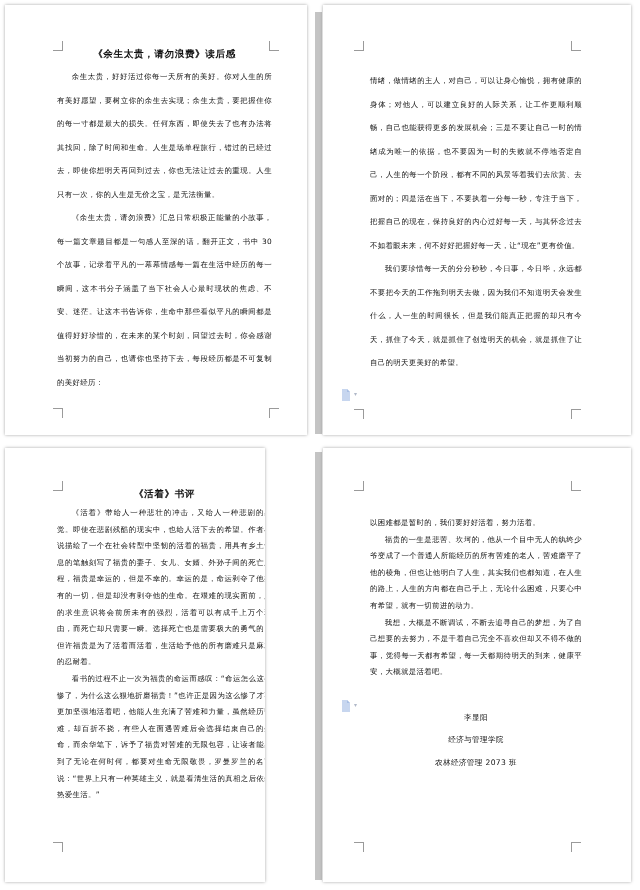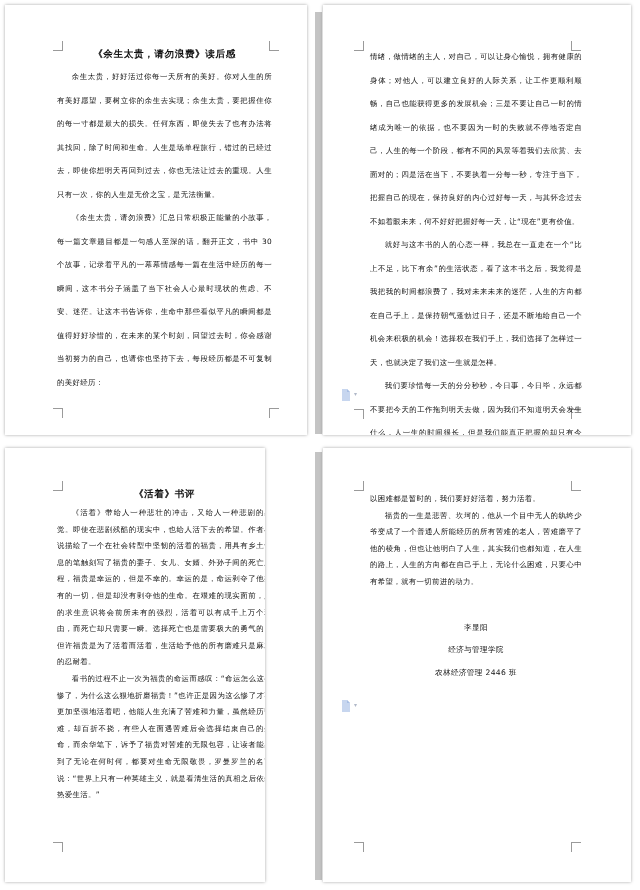--- a/index.html
+++ b/index.html
@@ -38,21 +38,21 @@
       letter-spacing: 0.35px;
     }
     .title {
       text-align: center; font-weight: bold; font-size: 9.6px;
       margin-bottom: 4px; letter-spacing: 0.6px;
     }
     .para {
       margin: 0; text-indent: 2em; text-align: justify;
       line-height: 23.5px;
     }
-    .para.cont { text-indent: 0; }
+    .para.cont { text-indent: 0; margin-top: 24px; }
     .dense .para { line-height: 16.6px; }
     .sig { text-align: center; line-height: 22px; font-size: 7.6px; }
     .dense .sig { line-height: 22.5px; }
     .doc-icon {
       position: absolute; width: 10px; height: 12px;
     }
     .doc-icon .caret {
       position: absolute; left: 13px; top: 4px; font-size: 6px; color: #b0b8c8;
     }
   </style>
@@ -77,21 +77,20 @@
 <div class="gutter" style="left:315px; top:12px; width:7px; height:422px;"></div>
 
 <div class="sheet" style="left:323px; top:5px; width:308px; height:430px;">
   <div class="page" style="left:0; top:0; width:308px; height:430px;">
     <div class="corner tl" style="left:31px; top:36px;"></div>
     <div class="corner tr" style="left:248px; top:36px;"></div>
     <div class="corner bl" style="left:31px; top:404px;"></div>
     <div class="corner br" style="left:248px; top:404px;"></div>
     <div class="content" style="left:47px; top:40px; width:212px;">
       <p class="para cont">情绪，做情绪的主人，对自己，可以让身心愉悦，拥有健康的身体；对他人，可以建立良好的人际关系，让工作更顺利顺畅，自己也能获得更多的发展机会；三是不要让自己一时的情绪成为唯一的依据，也不要因为一时的失败就不停地否定自己，人生的每一个阶段，都有不同的风景等着我们去欣赏、去面对的；四是活在当下，不要执着一分每一秒，专注于当下，把握自己的现在，保持良好的内心过好每一天，与其怀念过去不如着眼未来，何不好好把握好每一天，让“现在”更有价值。</p>
-      <p class="para">就好与这本书的人的心态一样，我总在一直走在一个“比上不足，比下有余”的生活状态，看了这本书之后，我觉得是我把我的时间都浪费了，我对未来未来的迷茫，人生的方向都在自己手上，是保持朝气蓬勃过日子，还是不断地给自己一个机会来积极的机会！选择权在我们手上，我们选择了怎样过一天，也就决定了我们这一生就是怎样。</p>
       <p class="para">我们要珍惜每一天的分分秒秒，今日事，今日毕，永远都不要把今天的工作拖到明天去做，因为我们不知道明天会发生什么，人一生的时间很长，但是我们能真正把握的却只有今天，抓住了今天，就是抓住了创造明天的机会，就是抓住了让自己的明天更美好的希望。</p>
 
     </div>
     <div class="doc-icon" style="left:18px; top:381px;">
       <svg width="10" height="12" viewBox="0 0 10 12">
           <path d="M1 0 H6 L9 3 V12 H1 Z" fill="#c7d6ef"></path>
           <path d="M6 0 V3 H9" fill="#a9bfe4"></path>
         </svg>
       <span class="caret">▾</span>
     </div>
@@ -117,24 +116,25 @@
 
 <div class="sheet" style="left:323px; top:448px; width:308px; height:434px;">
   <div class="page" style="left:0; top:0; width:308px; height:434px;padding-left:8px;">
     <div class="corner tl" style="left:31px; top:33px;"></div>
     <div class="corner tr" style="left:248px; top:33px;"></div>
     <div class="corner bl" style="left:31px; top:394px;"></div>
     <div class="corner br" style="left:248px; top:394px;"></div>
     <div class="content dense" style="left:47px; top:43px; width:212px;">
       <p class="para cont">以困难都是暂时的，我们要好好活着，努力活着。</p>
       <p class="para">福贵的一生是悲苦、坎坷的，他从一个目中无人的纨绔少爷变成了一个普通人所能经历的所有苦难的老人，苦难磨平了他的棱角，但也让他明白了人生，其实我们也都知道，在人生的路上，人生的方向都在自己手上，无论什么困难，只要心中有希望，就有一切前进的动力。</p>
+      <p class="para">我想，大概是不断调试，不断去追寻自己的梦想，为了自己想要的去努力，不是干着自己完全不喜欢但却又不得不做的事，觉得每一天都有希望，每一天都期待明天的到来，健康平安，大概就是活着吧。</p>
       <div style="height:26px;"></div>
       <div class="sig">李显阳</div>
       <div class="sig">经济与管理学院</div>
-      <div class="sig">农林经济管理 2446 班</div>
+      <div class="sig">农林经济管理 2073 班</div>
     </div>
     <div class="doc-icon" style="left:18px; top:249px;">
       <svg width="10" height="12" viewBox="0 0 10 12">
           <path d="M1 0 H6 L9 3 V12 H1 Z" fill="#c7d6ef"></path>
           <path d="M6 0 V3 H9" fill="#a9bfe4"></path>
         </svg>
       <span class="caret">▾</span>
     </div>
   </div>
 </div>

